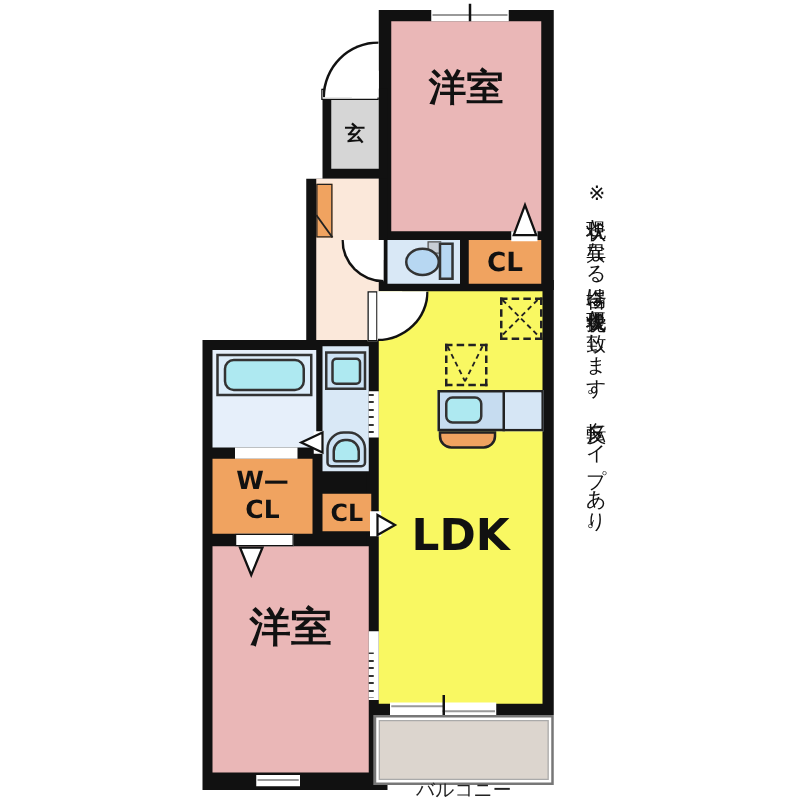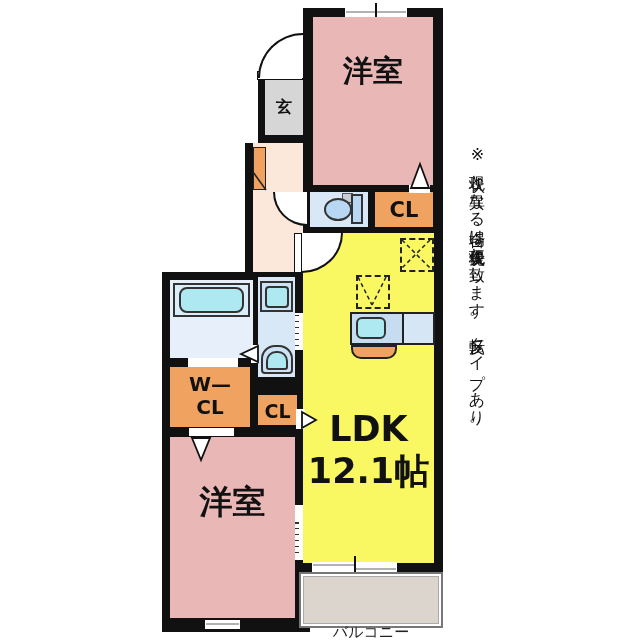--- a/index.html
+++ b/index.html
@@ -106,21 +106,20 @@
     <line x1="354" y1="569" x2="396" y2="569" stroke="#999" stroke-width="1.5"></line>
     <line x1="355" y1="556" x2="355" y2="572" stroke="#111" stroke-width="2"></line>
     <line x1="206" y1="624" x2="239" y2="624" stroke="#999" stroke-width="1.5"></line>
   </svg>
 
   <div class="lbl" style="left:313px;top:52px;width:120px;font-size:30px;line-height:37px;">
     <div>洋室</div>
   </div>
   <div class="lbl" style="left:303px;top:408px;width:131px;font-size:35px;line-height:42px;">
     <div>LDK</div>
-    <div>12.1帖</div>
   </div>
   <div class="lbl" style="left:170px;top:482px;width:125px;font-size:33px;line-height:40px;">
     <div>洋室</div>
   </div>
   <div class="lbl" style="left:265px;top:97px;width:38px;font-size:16px;">玄</div>
   <div class="lbl" style="left:170px;top:373px;width:80px;font-size:20px;line-height:23px;">
     <div>W—</div>
     <div>CL</div>
   </div>
   <div class="lbl" style="left:258px;top:400px;width:39px;font-size:19px;">CL</div>

